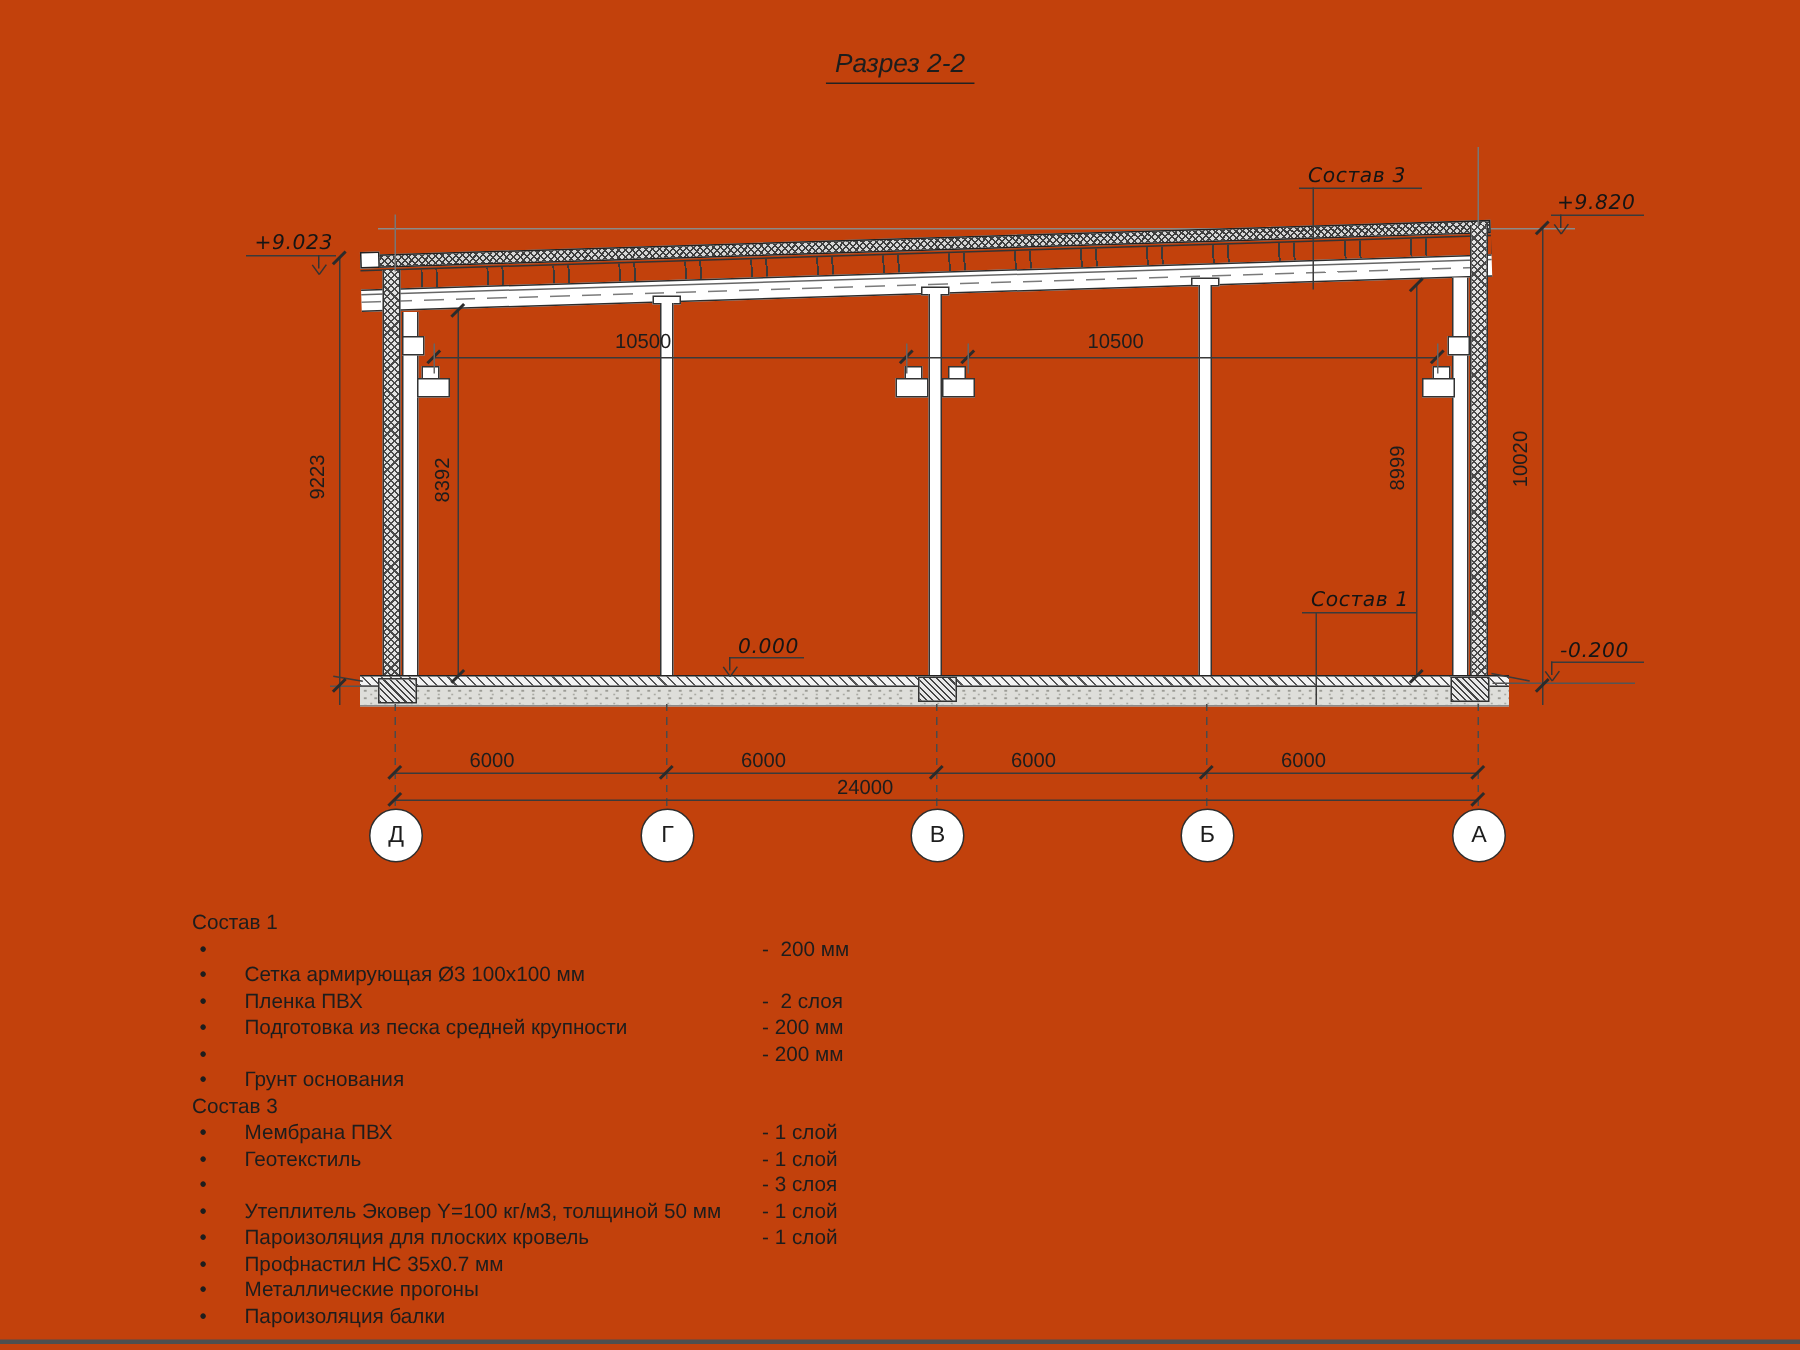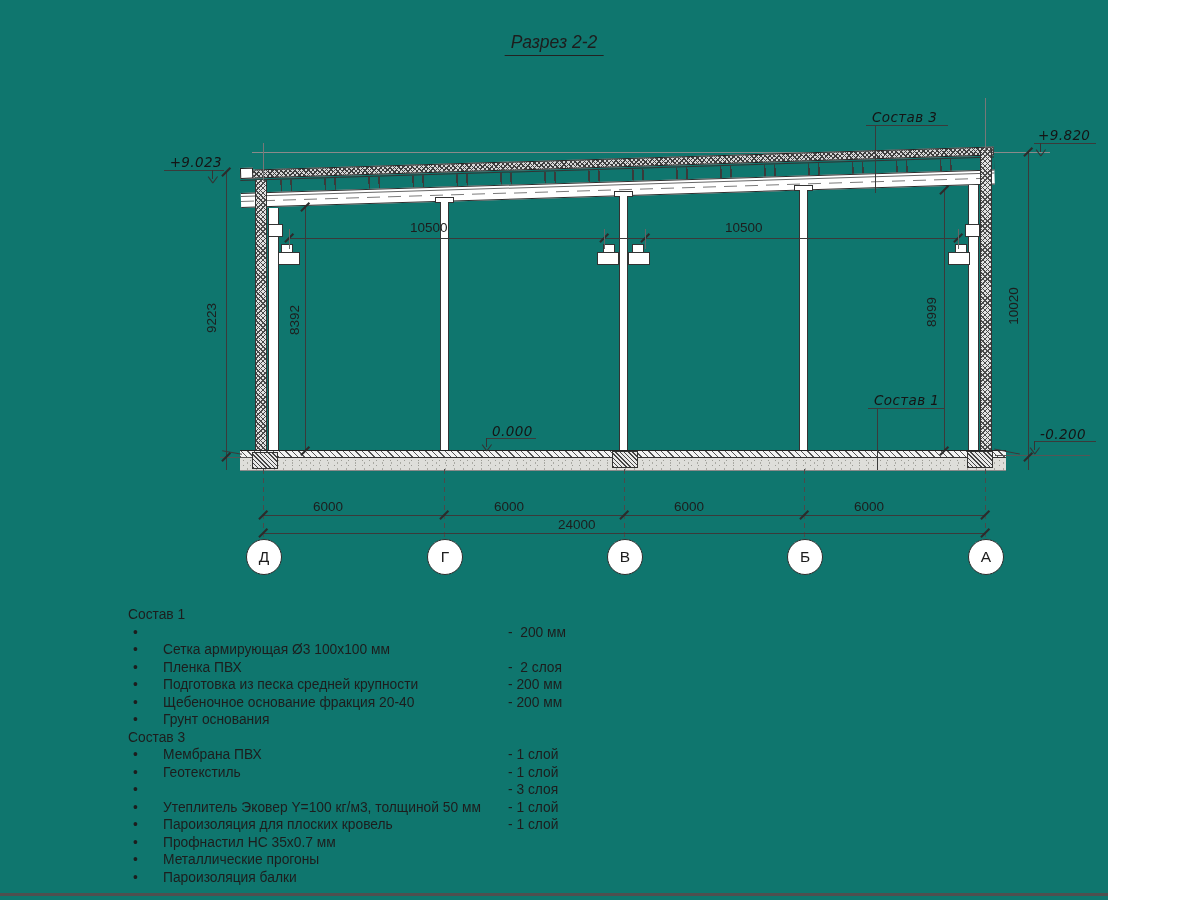--- a/index.html
+++ b/index.html
@@ -1,16 +1,16 @@
 <!DOCTYPE html>
 <html><head>
 <meta charset="utf-8">
 <style>
   html,body{margin:0;padding:0;background:#fff;}
-  #sheet{position:relative;width:1108px;height:900px;background:#0f766e;overflow:hidden;
+  #sheet{position:relative;width:1200px;height:900px;background:#c2410c;overflow:hidden;
          font-family:"Liberation Sans",sans-serif;color:#1d1d1d;}
   .hl{position:absolute;height:1px;background:#3a3a3a;}
   .vl{position:absolute;width:1px;background:#3a3a3a;}
   .vdash{position:absolute;width:1px;background:repeating-linear-gradient(180deg,#4a4a4a 0 5px,transparent 5px 9px);}
   .tick{position:absolute;width:12px;height:1.5px;background:#2b2b2b;transform:rotate(-45deg);}
   .box{position:absolute;border:1.4px solid #333;background:#fff;box-sizing:border-box;}
   .col{position:absolute;border-left:1.5px solid #333;border-right:1.5px solid #333;background:#fff;box-sizing:border-box;}
   .xhatch{background-color:#d6d6d6;
     background-image:repeating-linear-gradient(45deg,#3e3e3e 0 1px,transparent 1px 3.2px),
                      repeating-linear-gradient(135deg,#3e3e3e 0 1px,transparent 1px 3.2px);}
@@ -219,21 +219,20 @@
       <span class="lbl">Пленка ПВХ</span>
       <span class="val">-  2 слоя</span>
     </div>
     <div class="item">
       <span class="bullet">•</span>
       <span class="lbl">Подготовка из песка средней крупности</span>
       <span class="val">- 200 мм</span>
     </div>
     <div class="item">
       <span class="bullet">•</span>
-      <span class="lbl">Щебеночное основание фракция 20-40</span>
       <span class="val">- 200 мм</span>
     </div>
     <div class="item">
       <span class="bullet">•</span>
       <span class="lbl">Грунт основания</span>
       <span class="val"></span>
     </div>
     <div class="hdr">Состав 3</div>
     <div class="item">
       <span class="bullet">•</span>

